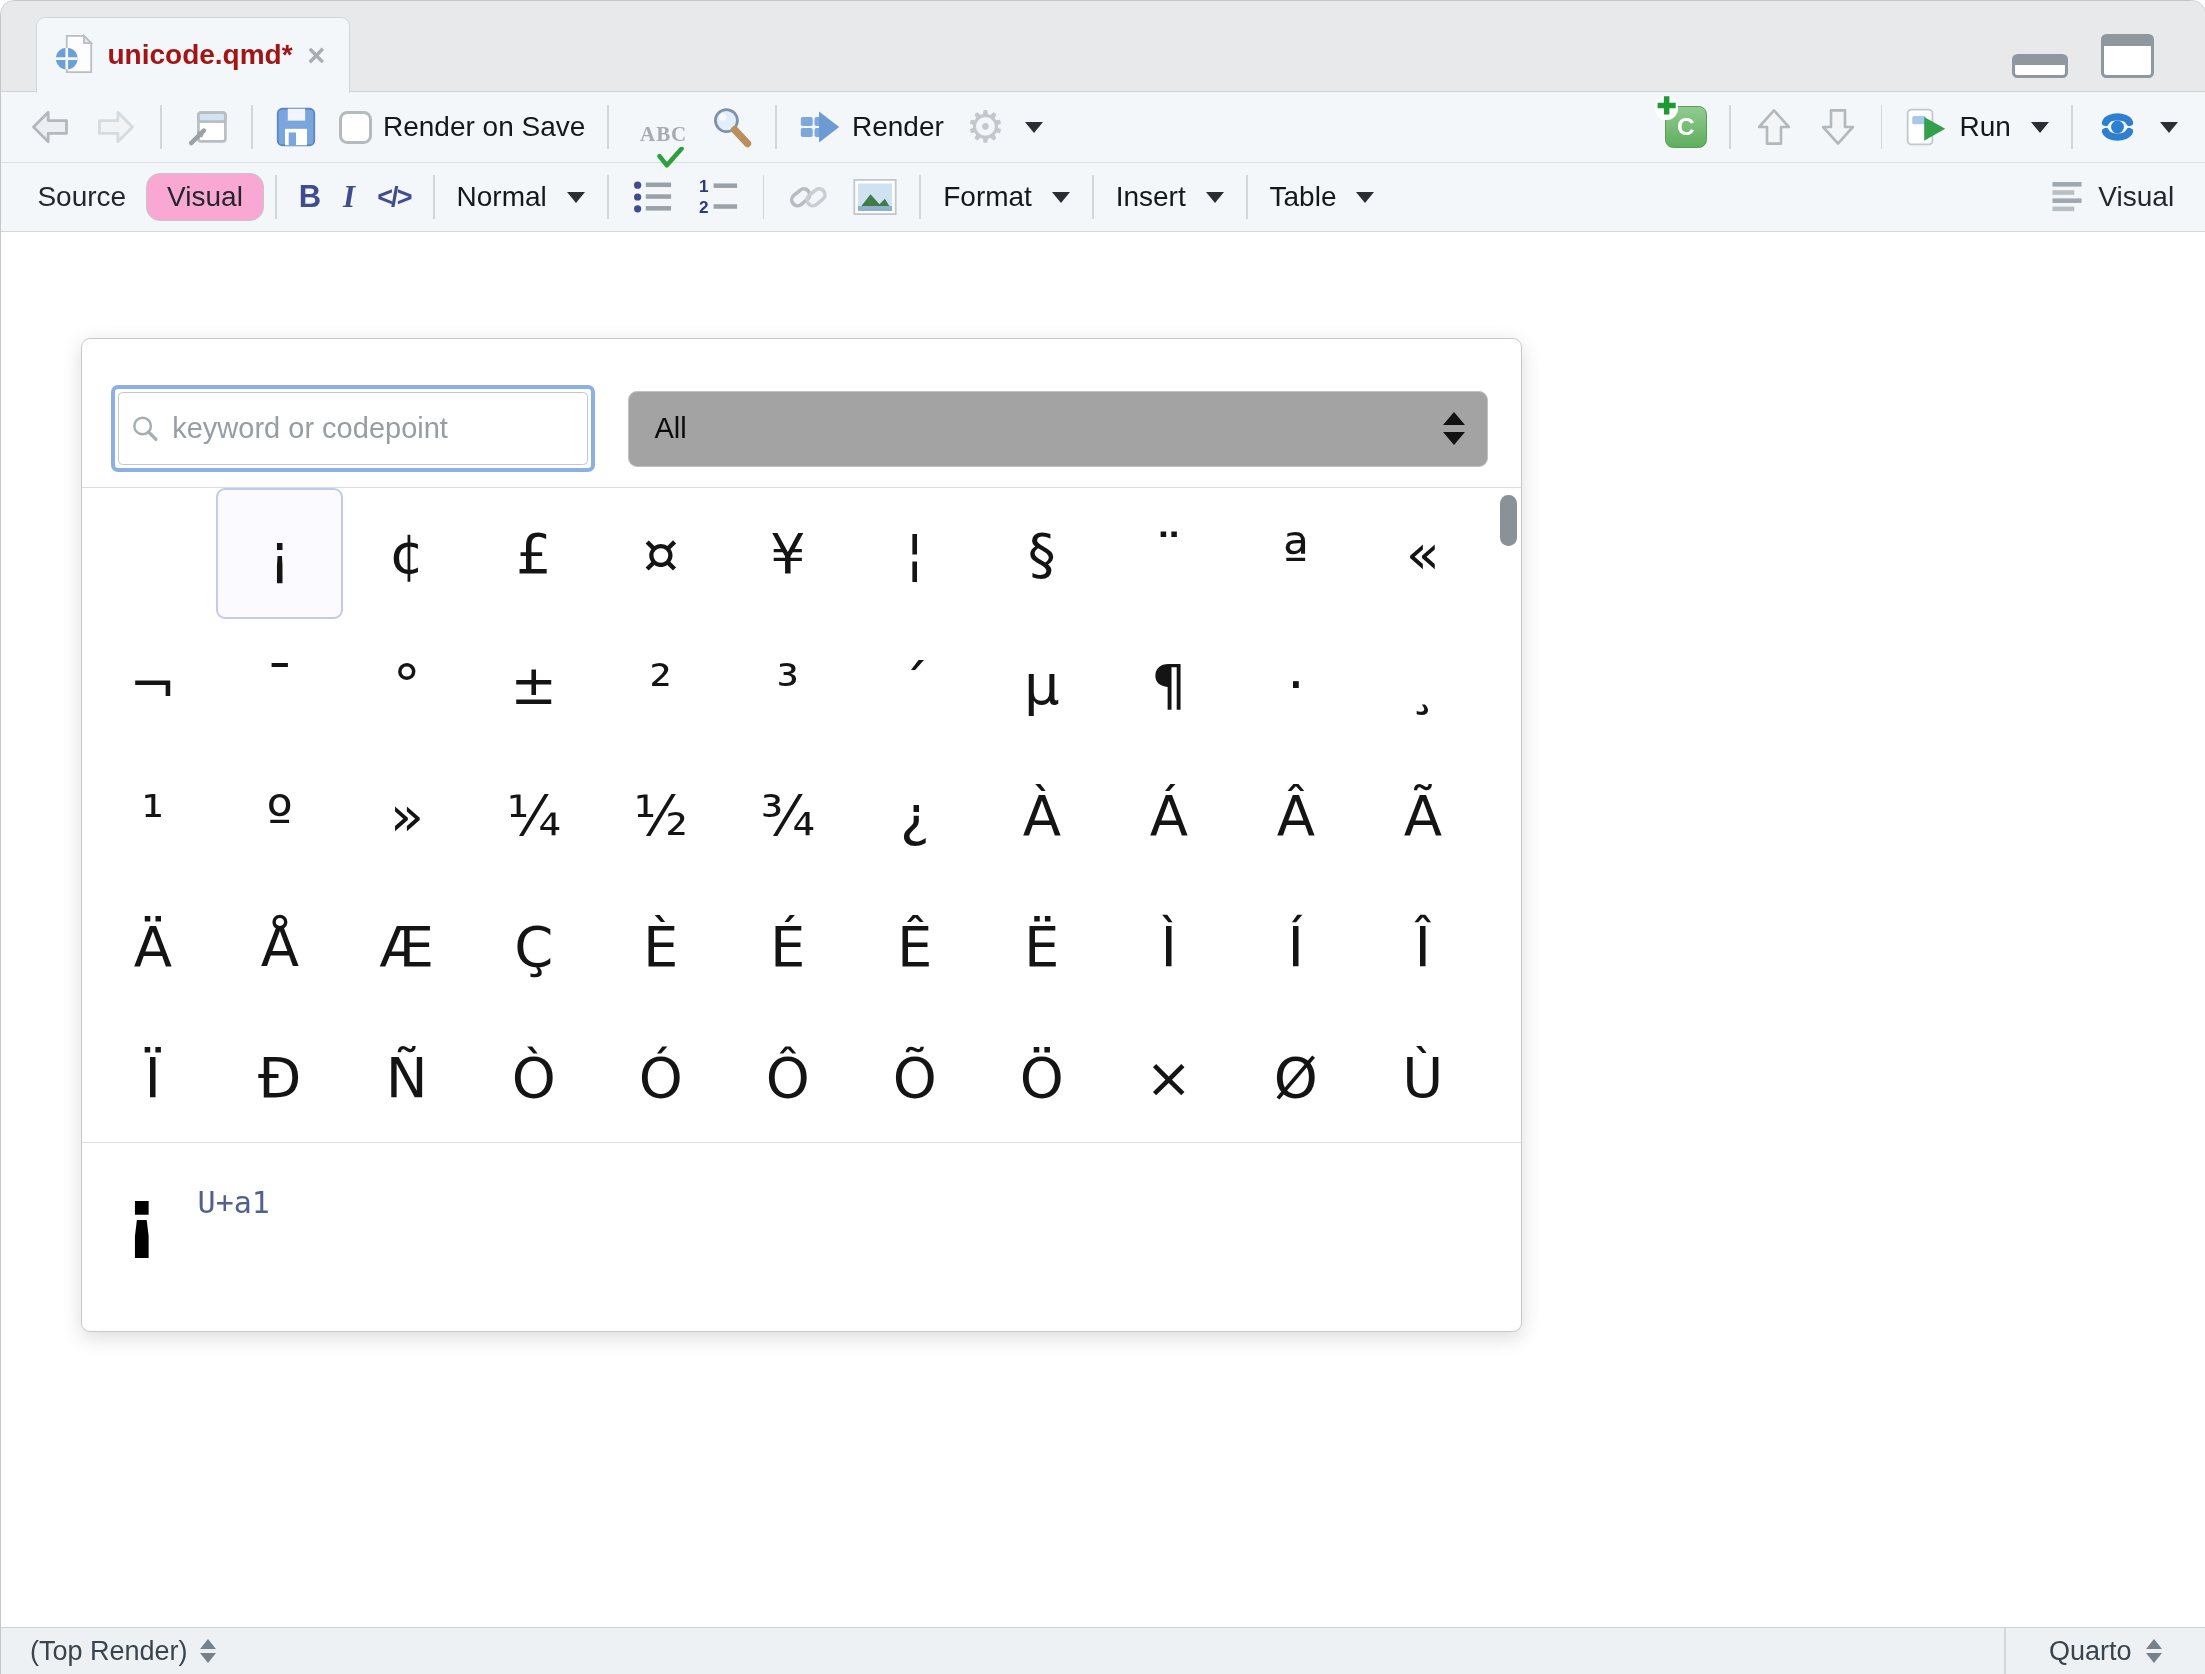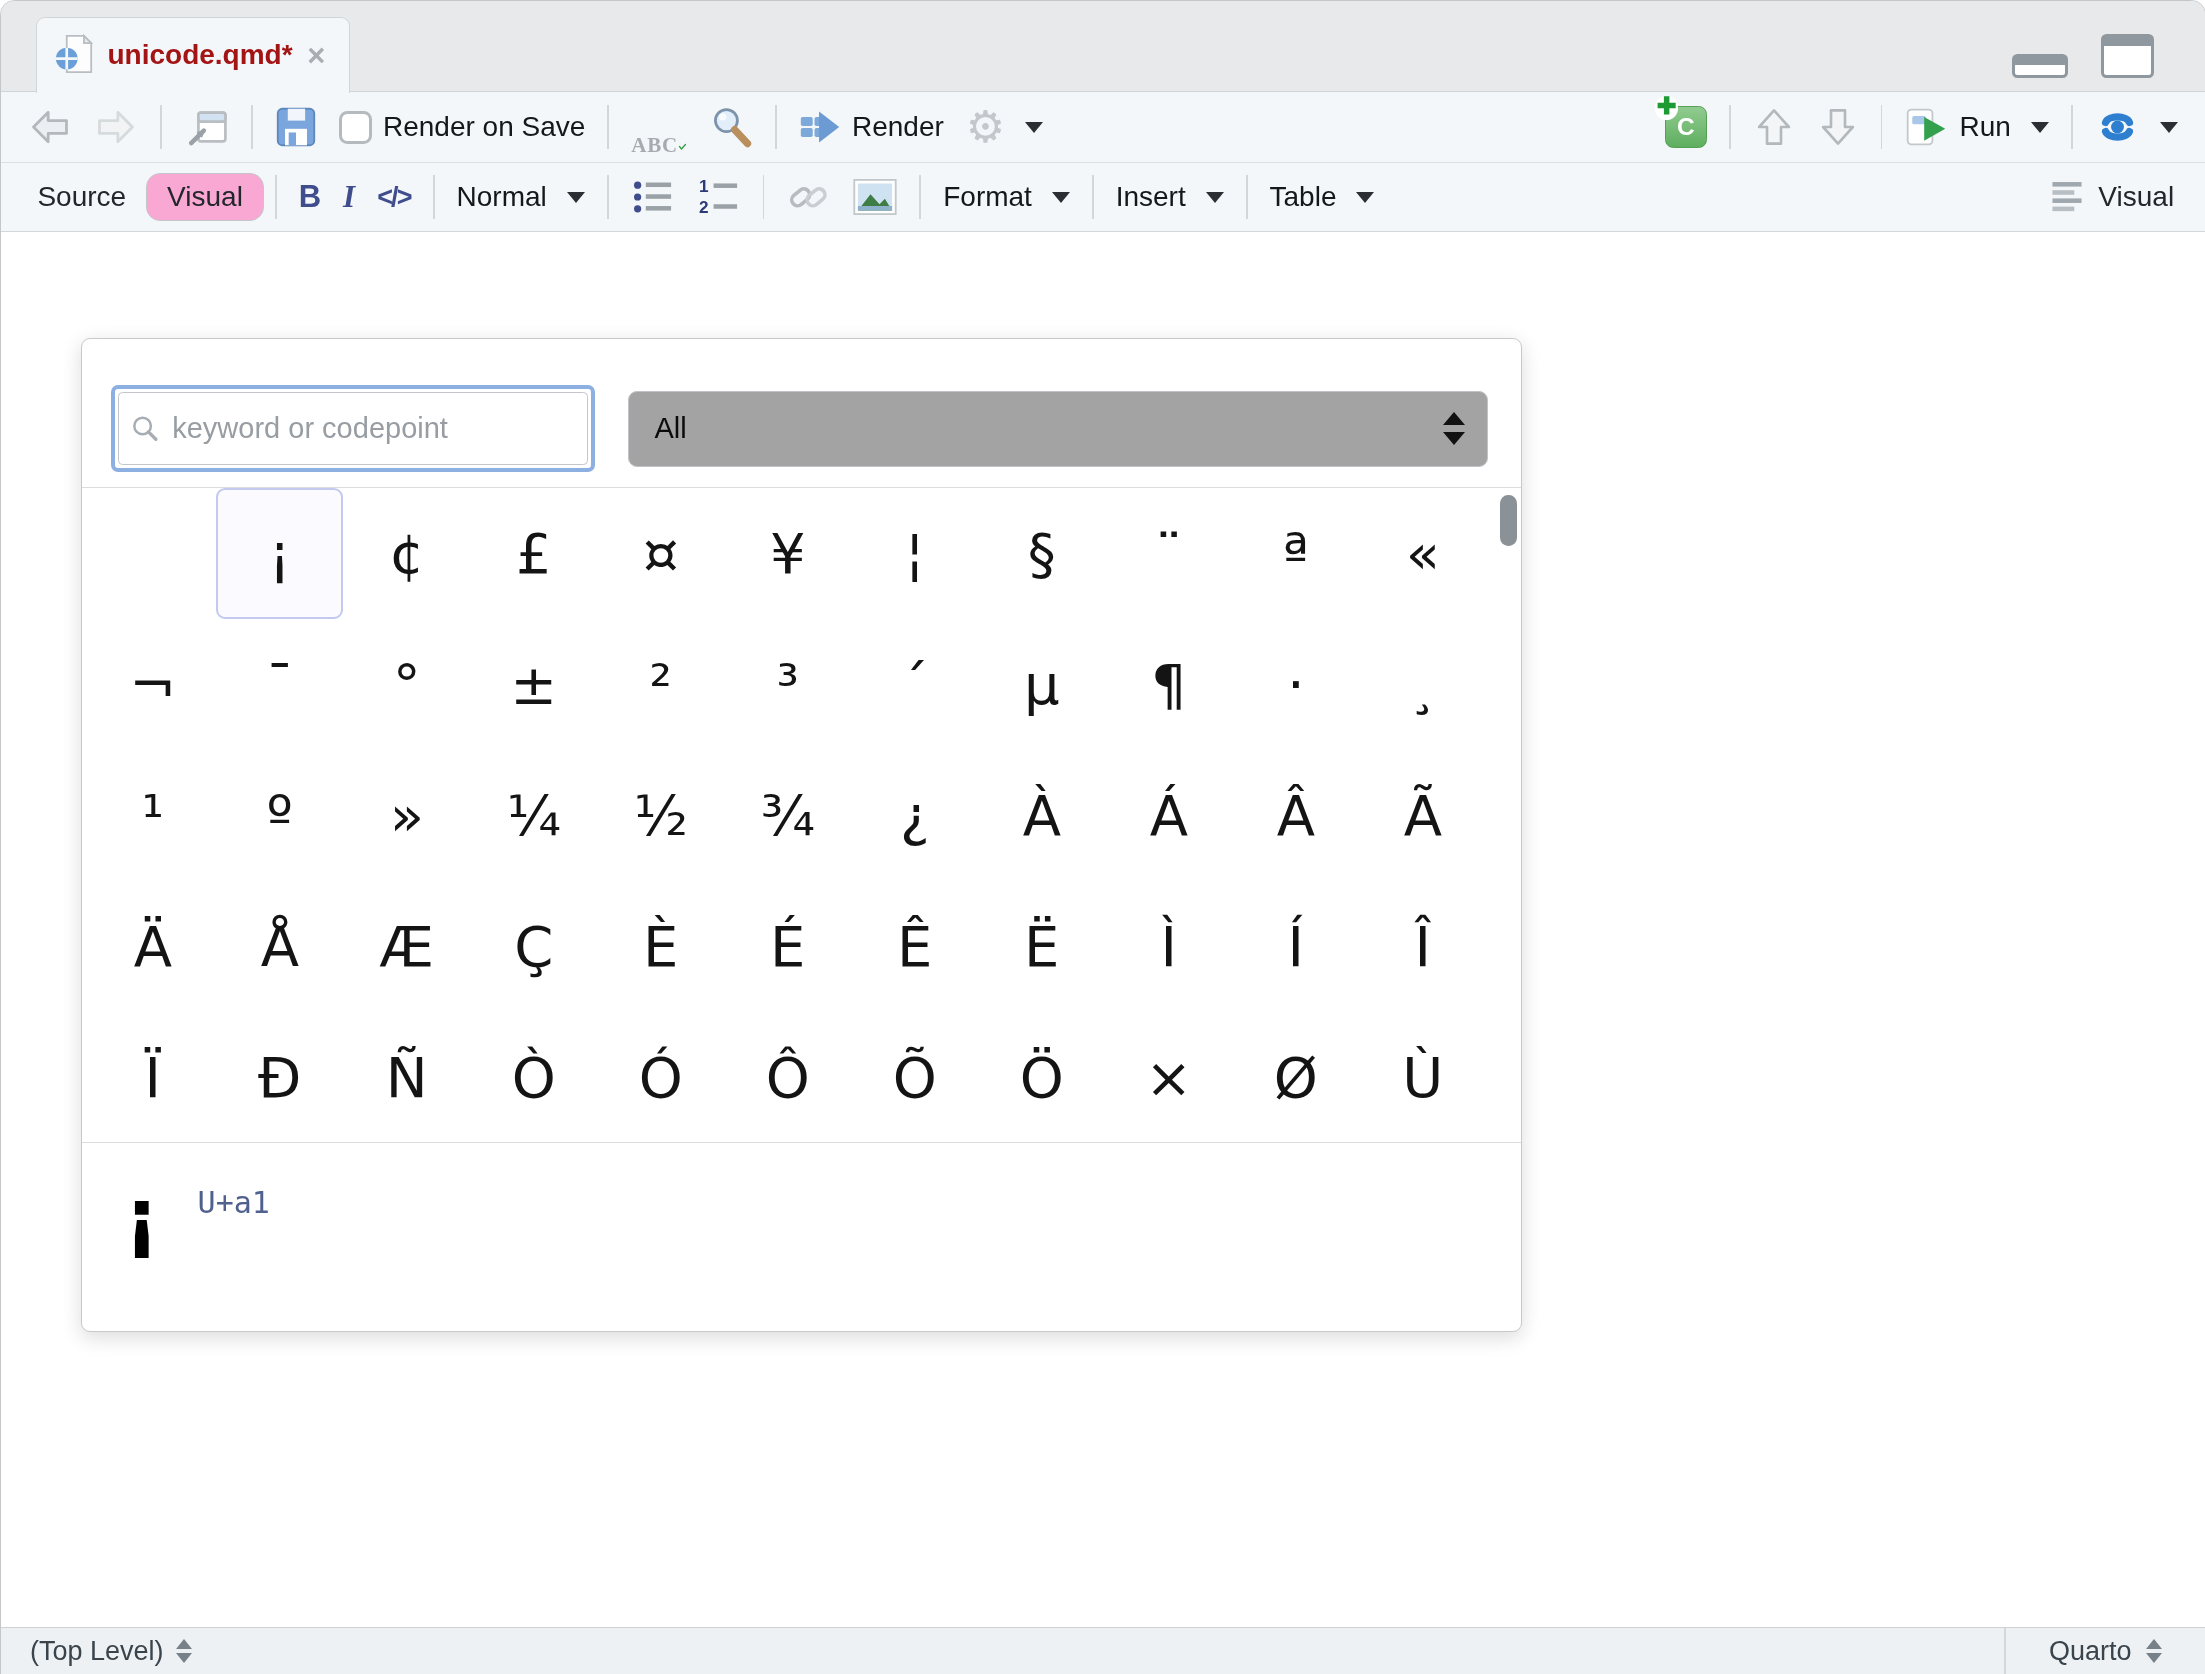--- a/index.html
+++ b/index.html
@@ -41,21 +41,21 @@
   .tbtn{
     display:flex; align-items:center; gap:11px; padding:5.5px 11px;
     border-radius:5.5px; cursor:default; color:#15181b; font-size:28px;
   }
   .sep{ width:1.8px; height:44px; background:#d4d7da; margin:0 11px; flex:0 0 auto; }
   .spacer{ flex:1; }
   .caret{ width:0; height:0; border-left:9px solid transparent; border-right:9px solid transparent; border-top:11px solid #2b2f33; margin-left:9px; }
   .gear{ font-size:44px; color:#c3c8cd; font-family:"DejaVu Sans",sans-serif; line-height:1; }
   .checkbox{ width:33px; height:33px; background:#fff; border:3.6px solid #b5bABE; border:3.6px solid #b5babe; border-radius:8.2px; }
 
-  .abc-wrap{ display:flex; flex-direction:row; align-items:flex-end; width:56px; position:relative;margin-top:36px; }
+  .abc-wrap{ display:flex; flex-direction:column; align-items:flex-end; width:56px; position:relative;margin-top:36px; }
   .abc-text{ font-size:21px; font-weight:bold; color:#a6abb0; letter-spacing:0.9px; font-family:"Liberation Serif",serif; }
 
   .chunk-icon{ position:relative; width:42px; height:42px; border-radius:8.2px;
     background:linear-gradient(180deg,#90cb90,#5fae5f); border:1.8px solid #55a055;
     display:flex; align-items:center; justify-content:center; }
   .chunk-icon .c{ color:#fff; font-size:24.5px; font-weight:bold; }
   .chunk-badge{ position:absolute; left:-11px; top:-11px; width:23.6px; height:23.6px; border-radius:50%;
     background:#fff; display:flex; align-items:center; justify-content:center; }
   .chunk-badge span{ color:#1d9a34; font-size:23.6px; font-weight:bold; line-height:1; margin-top:-1.8px; }
 
@@ -434,21 +434,21 @@
         <div>
           <div class="preview-code">U+a1</div>
         </div>
       </div>
     </div>
 
   </div>
 
   <div class="statusbar">
     <div class="scope">
-      <span>(Top Level)</span>
+      <span>(Top Render)</span>
       <span class="mini-updown">
           <span class="up"></span>
           <span class="down"></span>
         </span>
     </div>
     <div class="spacer"></div>
     <div class="status-div"></div>
     <div class="status-right">
       <span>Quarto</span>
       <span class="mini-updown">

